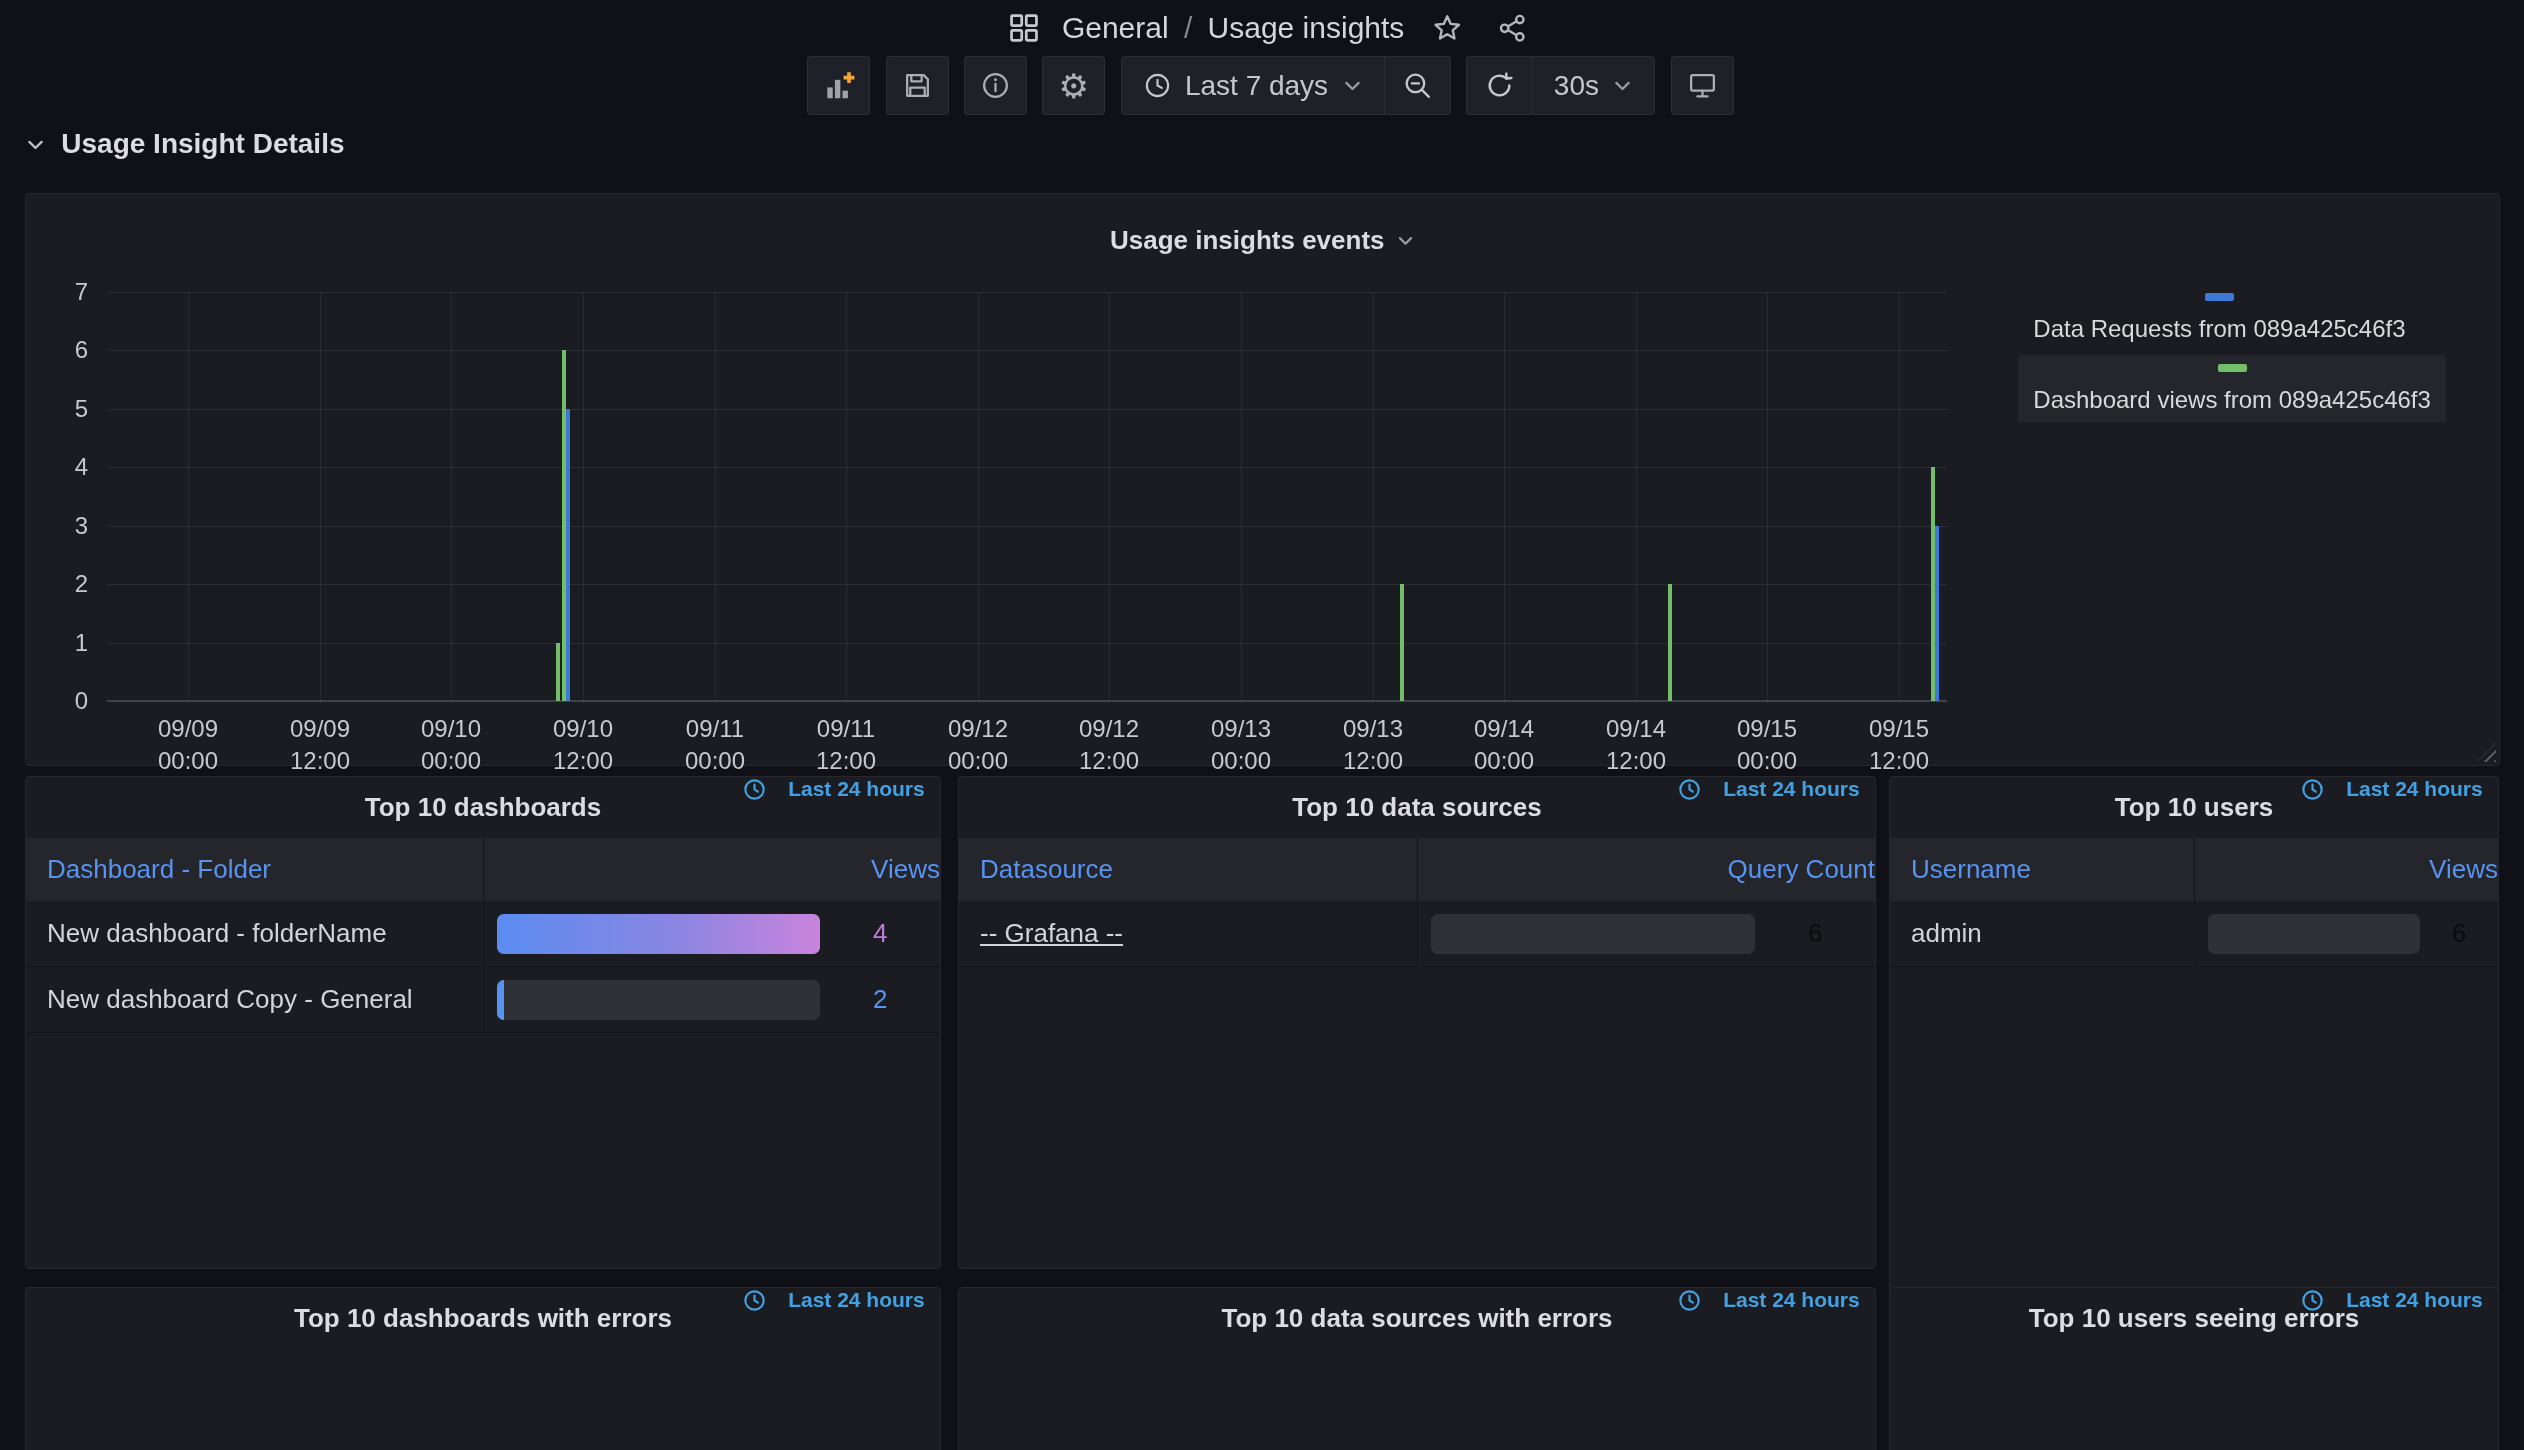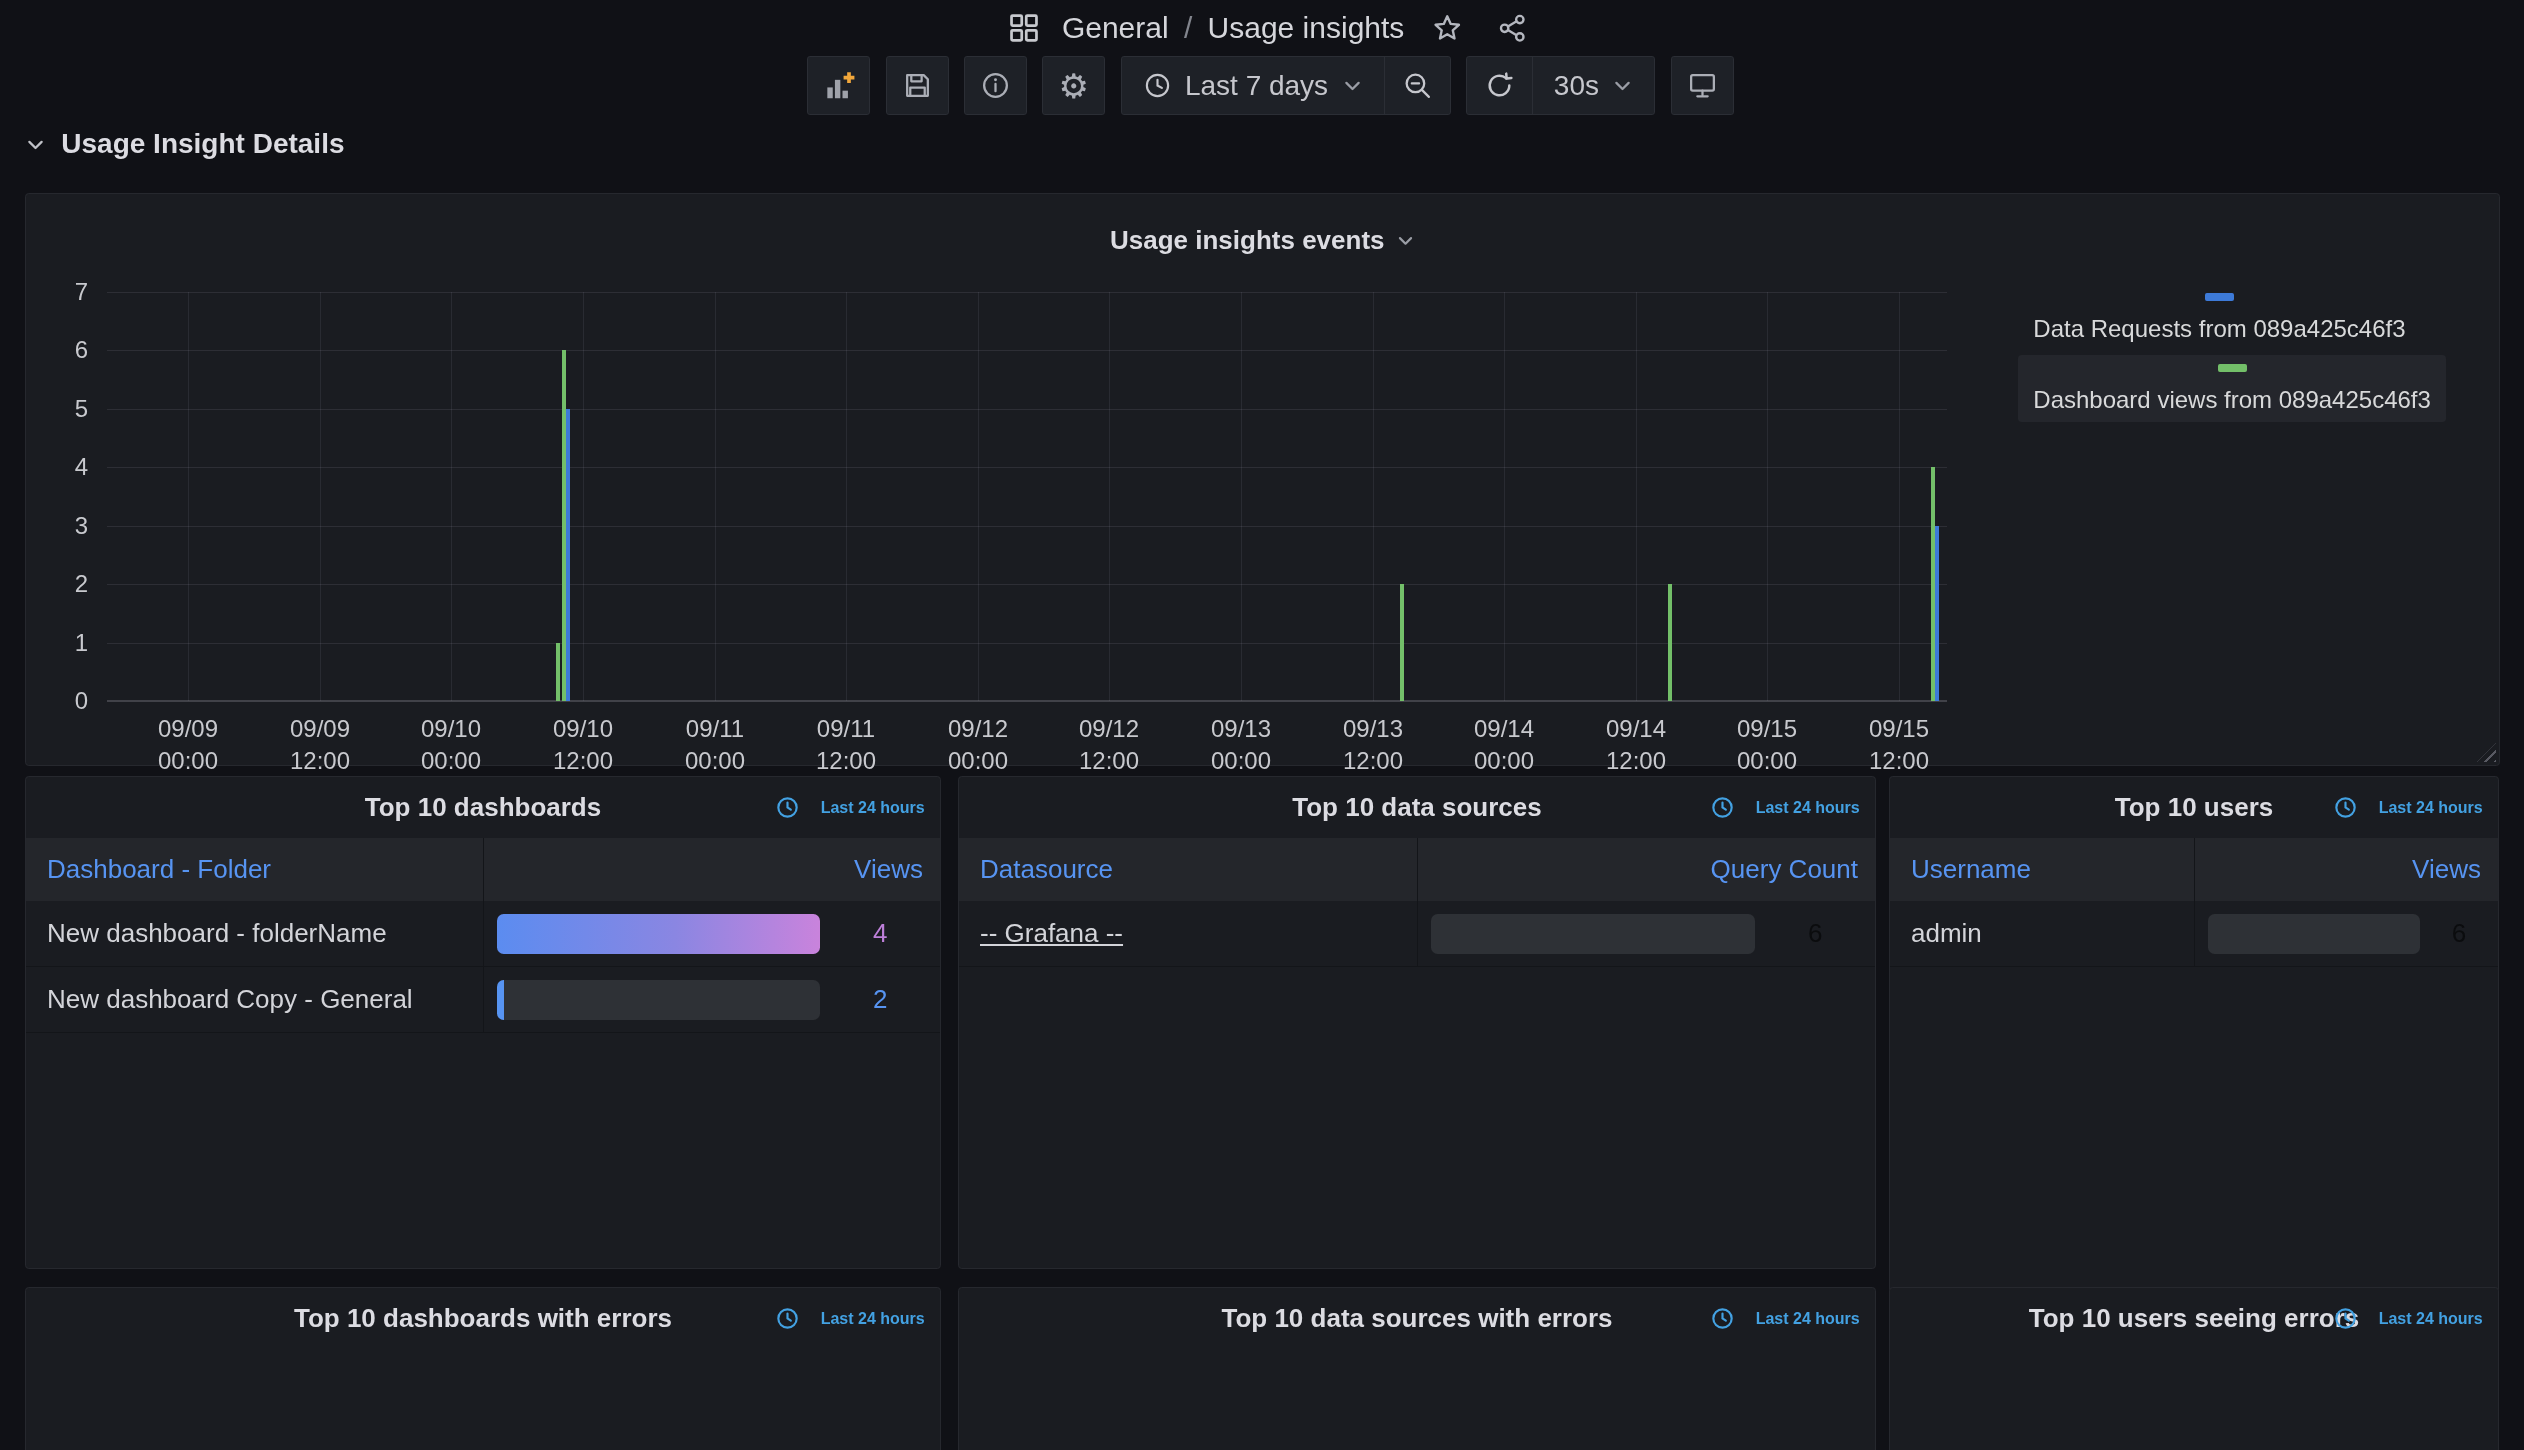--- a/index.html
+++ b/index.html
@@ -40,22 +40,22 @@
   #pA { left:25px;   top:776px;  width:916px; height:493px; }
   #pB { left:958px; top:776px;  width:918px; height:493px; }
   #pC { left:1889px; top:776px;  width:610px; height:585px; }
   #pD { left:25px;   top:1287px; width:916px; height:191px; }
   #pE { left:958px; top:1287px; width:918px; height:191px; }
   #pF { left:1889px; top:1287px; width:610px; height:191px; }
 
   .panel-head { position:relative; height:61px; }
   .panel-title { position:absolute; left:0; right:0; top:0; height:61px; display:flex;
     align-items:center; justify-content:center; font-size:26px; font-weight:bold; color:#dcdce2; }
-  .time-badge { position:absolute; right:15.3px; top:0; height:61px; display:flex; align-items:center;
-    gap:21px; color:#43a1e2; font-size:16px; font-weight:bold; z-index:2; white-space:nowrap; }
+  .time-badge { position:absolute; right:15.3px; top:0; height:61px; display:flex; 
+    gap:21px; color:#43a1e2; font-size:21px; font-weight:bold; z-index:2; white-space:nowrap; }
 
   
   .chart-title { position:absolute; top:12px; left:0; right:0; height:69px; display:flex;
     align-items:center; justify-content:center; gap:11.5px; font-size:26px; font-weight:bold;
     color:#dcdce2; cursor:pointer; }
   .plot { position:absolute; left:81px; top:98px; width:1840px; height:409px; }
   .gl-h { position:absolute; left:0; width:100%; height:1px; background:rgba(204,204,220,0.11); }
   .gl-v { position:absolute; top:0; height:100%; width:1px; background:rgba(204,204,220,0.09); }
   .axis-x { position:absolute; left:0; bottom:-1px; width:100%; height:1.9px; background:rgba(204,204,220,0.22); }
   .bar { position:absolute; bottom:0; width:3.8px; }
@@ -70,21 +70,21 @@
   .lg-item.hl { background:#24262c; }
   .lg-swatch { width:29px; height:8.6px; border-radius:1.9px; }
   .rsz { position:absolute; right:2.9px; bottom:2.9px; width:19px; height:19px; cursor:nwse-resize;
     background:repeating-linear-gradient(315deg, rgba(204,204,220,0.35) 0 1.9px, transparent 1.9px 6.7px);
     clip-path:polygon(100% 0, 100% 100%, 0 100%); }
 
   
   .thead { height:63px; background:#24262b; display:flex; align-items:stretch;
     font-size:26px; color:#5794f2; }
   .th1 { flex:0 0 50%; display:flex; align-items:center; padding-left:21px; cursor:pointer; }
-  .th2 { flex:1; display:flex; align-items:center; justify-content:flex-end; padding-right:17px;
+  .th2 { flex:1; display:flex; align-items:center; justify-content:flex-end; 
     border-left:1.9px solid #131519; cursor:pointer; }
   .trow { height:66px; display:flex; align-items:stretch; border-bottom:1.9px solid #131519; }
   .td1 { flex:0 0 50%; display:flex; align-items:center; padding-left:21px; font-size:26px;
     color:#d3d4d9; white-space:nowrap; overflow:hidden; }
   .td1 .cell-link { text-decoration:underline; cursor:pointer; }
   .td2 { flex:1; display:flex; align-items:center; border-left:1.9px solid #131519; padding-left:13.4px; }
   .track { width:73%; height:40px; border-radius:6.7px; background:#2e3136; position:relative; overflow:hidden; }
   .track.full { background:linear-gradient(90deg,#5b8cf0 0%, #8a86e2 55%, #c983dc 100%); }
   .sliver { position:absolute; left:0; top:0; bottom:0; width:6.7px; background:#5794f2; }
   .tval { flex:1; text-align:center; font-size:26px; }

